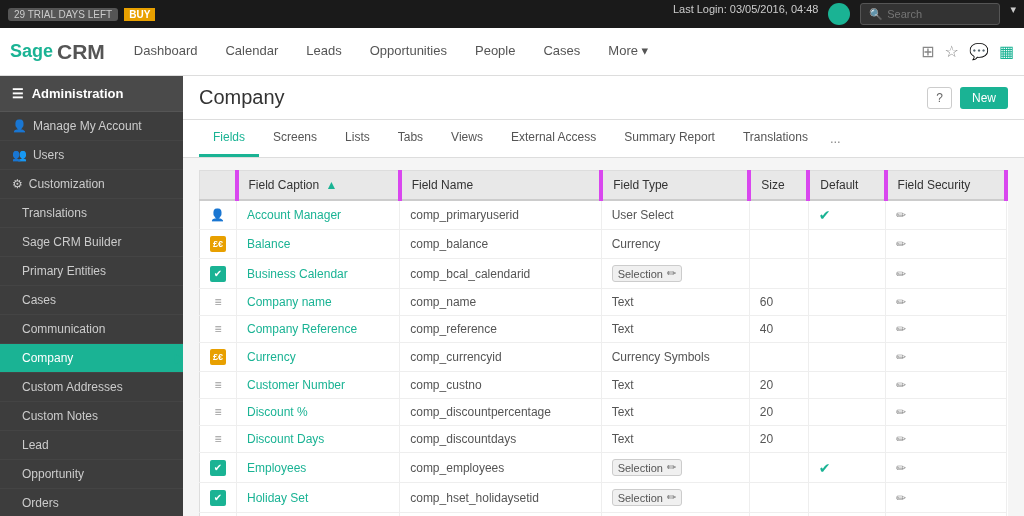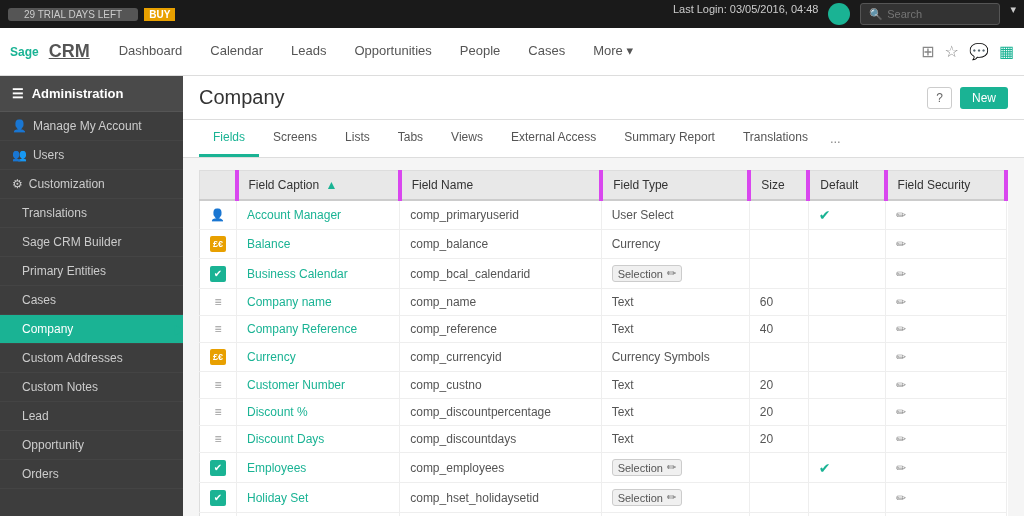--- a/index.html
+++ b/index.html
@@ -1,30 +1,30 @@
 <!DOCTYPE html>
 <html><head>
   <meta charset="utf-8">
   <style>
     * { box-sizing: border-box; margin: 0; padding: 0; }
     body { font-family: Arial, sans-serif; font-size: 13px; background: #f0f0f0; width: 1024px; height: 516px; overflow: hidden; }
 
     
     .top-bar { background: #1a1a1a; height: 28px; display: flex; align-items: center; justify-content: space-between; padding: 0 8px; color: #ccc; font-size: 11px; }
     .top-bar-left { display: flex; align-items: center; gap: 6px; }
-    .trial-badge { background: #555; border-radius: 3px; padding: 1px 16px; font-size: 10px; }
+    .trial-badge { background: #555; border-radius: 3px; padding: 1px 6px; font-size: 10px; }
     .buy-badge { background: #e8a000; color: #fff; border-radius: 0; padding: 1px 5px; font-size: 10px; font-weight: bold; }
     .top-bar-right { display: flex; gap: 10px; }
     .search-box { background: #333; border: 1px solid #555; border-radius: 3px; padding: 2px 8px; color: #ccc; font-size: 11px; width: 140px; display: flex; align-items: center; gap: 4px; }
 
     
     .nav-bar { background: #fff; height: 48px; display: flex; align-items: center; padding: 0 10px; border-bottom: 1px solid #ddd; gap: 0; }
     .sage-logo { display: flex; align-items: center; margin-right: 15px; }
-    .sage-logo .sage-text { color: #1ab394; font-size: 12px; font-weight: bold; }
-    .sage-logo .crm-text { color: #555; font-size: 18px; font-weight: bold; margin-left: 10px; text-decoration: underline; }
+    .sage-logo .sage-text { color: #1ab394; font-size: 18px; font-weight: bold; }
+    .sage-logo .crm-text { color: #555; font-size: 21px; font-weight: bold; margin-left: 4px; }
     .nav-item { padding: 0 14px; height: 60px; display: flex; align-items: center; color: #555; font-size: 13px; cursor: pointer; border-bottom: 3px solid transparent; }
     .nav-icons { margin-left: auto; display: flex; align-items: center; gap: 10px; color: #888; font-size: 16px; }
 
     
     .main-layout { display: flex; height: calc(516px - 76px); }
 
     
     .sidebar { width: 183px; background: #3d3d3d; color: #ccc; flex-shrink: 0; overflow-y: auto; }
     .sidebar-section { padding: 10px 12px; font-size: 13px; font-weight: bold; color: #fff; background: #4a4a4a; border-bottom: 1px solid #555; cursor: pointer; display: flex; align-items: center; gap: 8px; }
     .sidebar-item { padding: 7px 12px 7px 22px; font-size: 12px; color: #ccc; cursor: pointer; border-bottom: 1px solid #444; }
@@ -117,20 +117,21 @@
       <span>Users</span>
     </div>
     <div class="sidebar-item" style="display:flex;align-items:center;gap:6px;padding-left:12px;">
       <span>⚙</span>
       <span>Customization</span>
     </div>
     <div class="sidebar-item">Translations</div>
     <div class="sidebar-item">Sage CRM Builder</div>
     <div class="sidebar-item">Primary Entities</div>
     <div class="sidebar-item">Cases</div>
+    <div class="sidebar-item">Communication</div>
     <div class="sidebar-item-wrapper">
       <div class="sidebar-item active" style="position:relative;">
         Company
         <span style="position:absolute;right:-2px;top:50%;transform:translateY(-50%);color:#1ab394;font-size:14px;">▶</span>
       </div>
     </div>
     <div class="sidebar-item">Custom Addresses</div>
     <div class="sidebar-item">Custom Notes</div>
     <div class="sidebar-item">Lead</div>
     <div class="sidebar-item">Opportunity</div>

